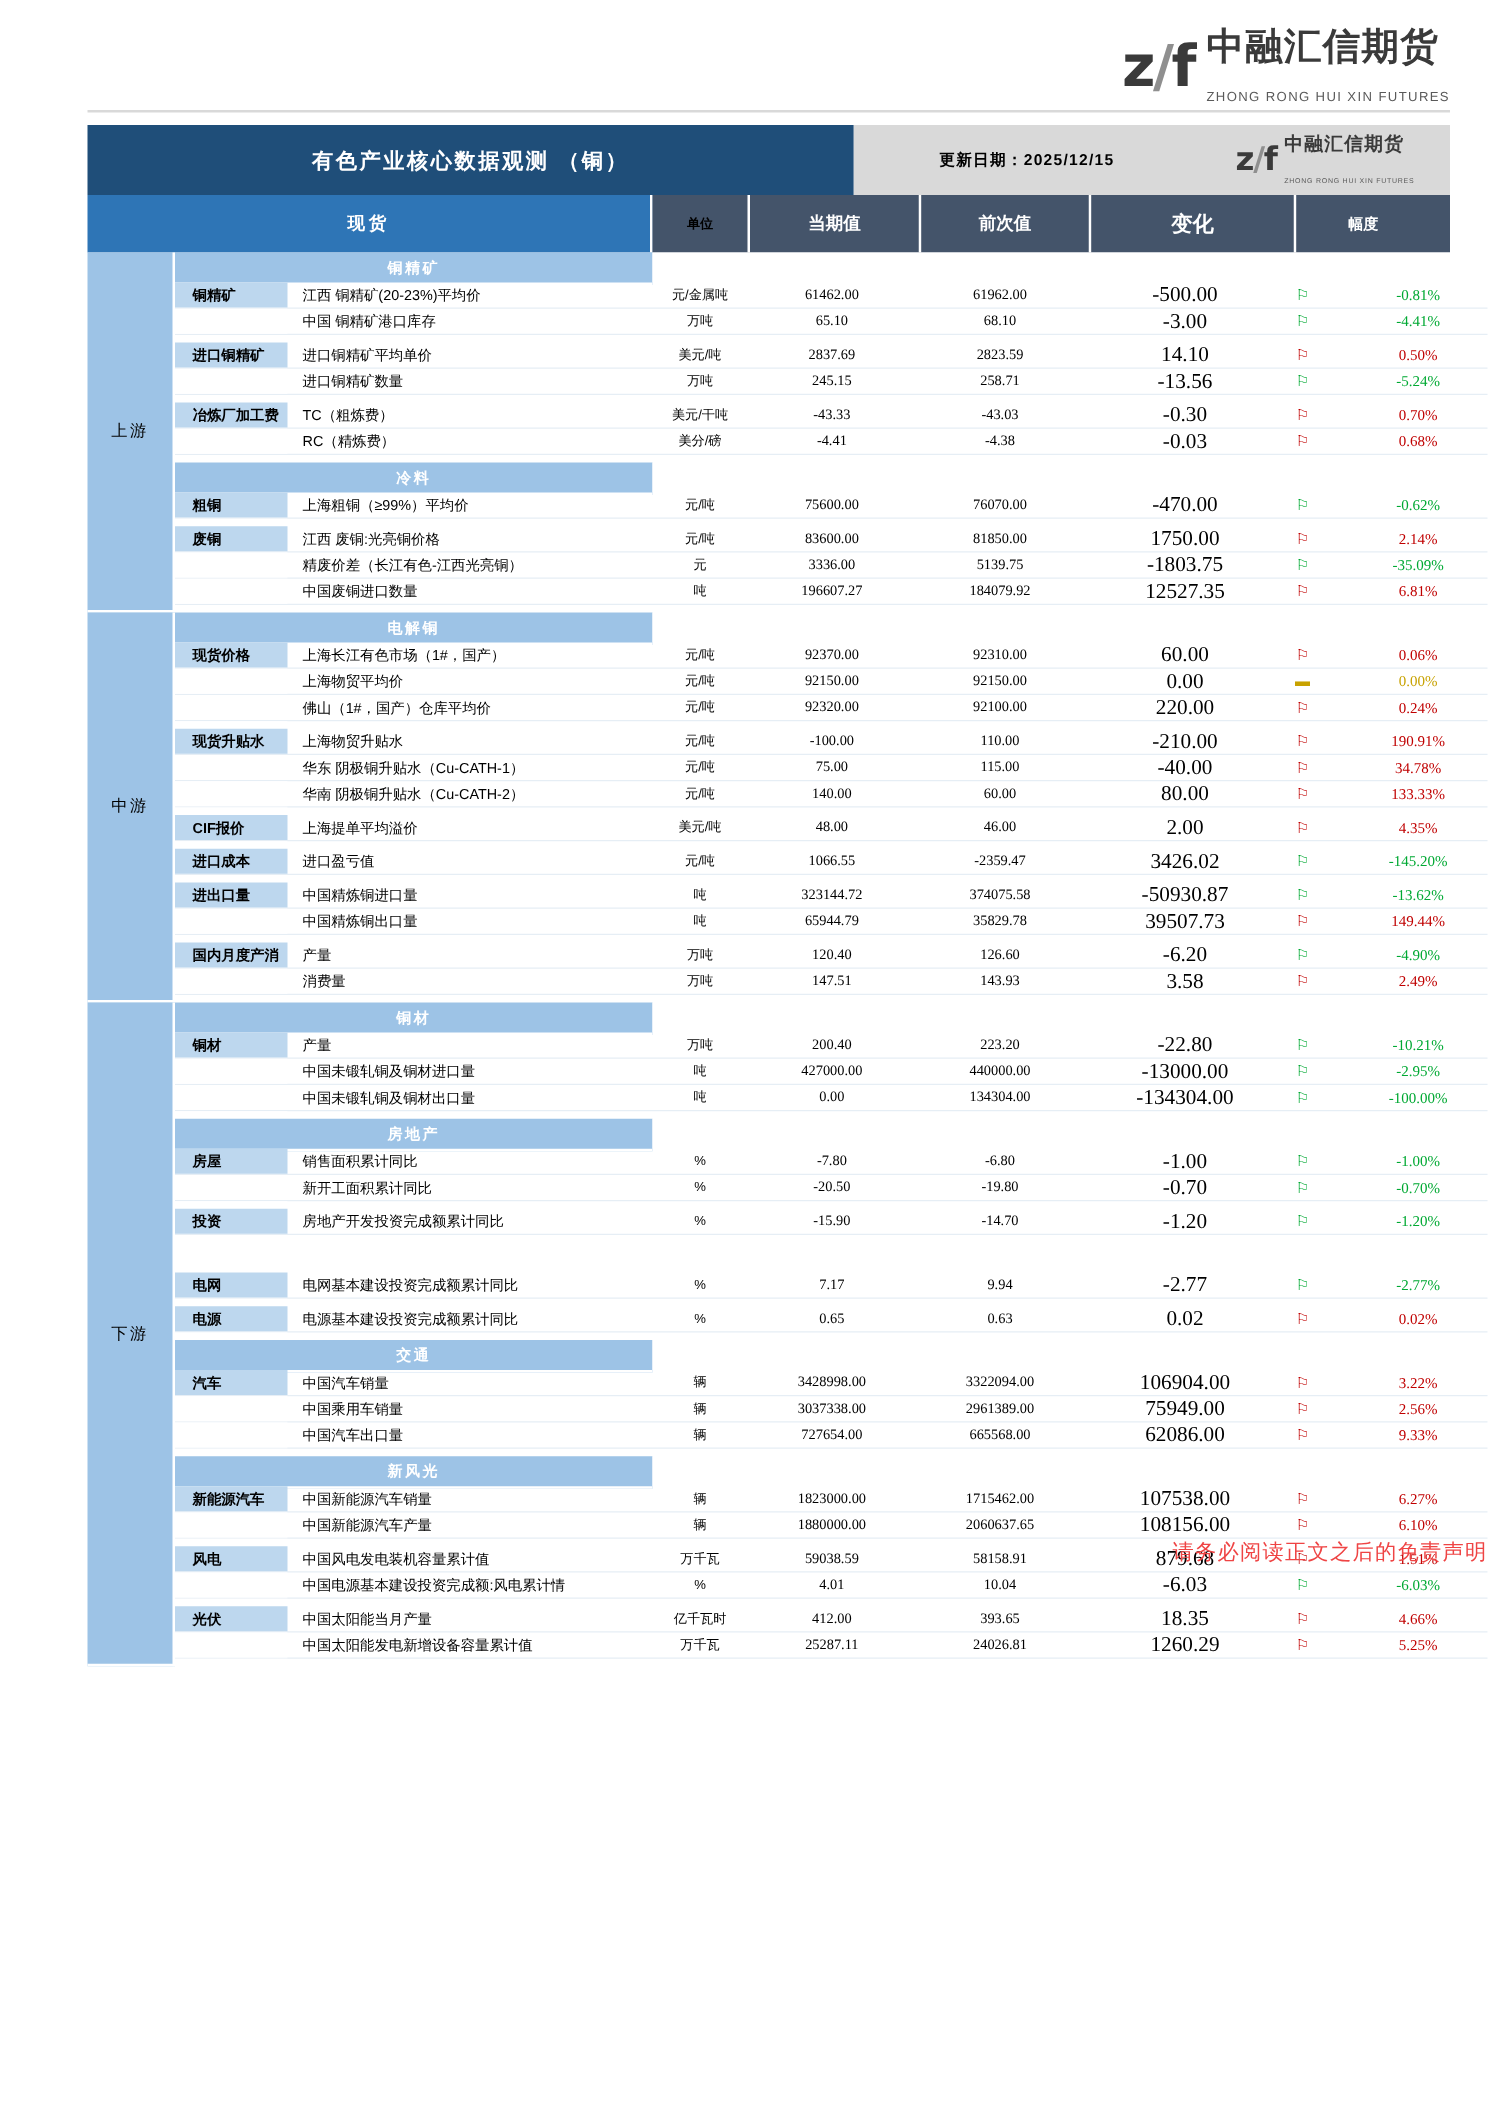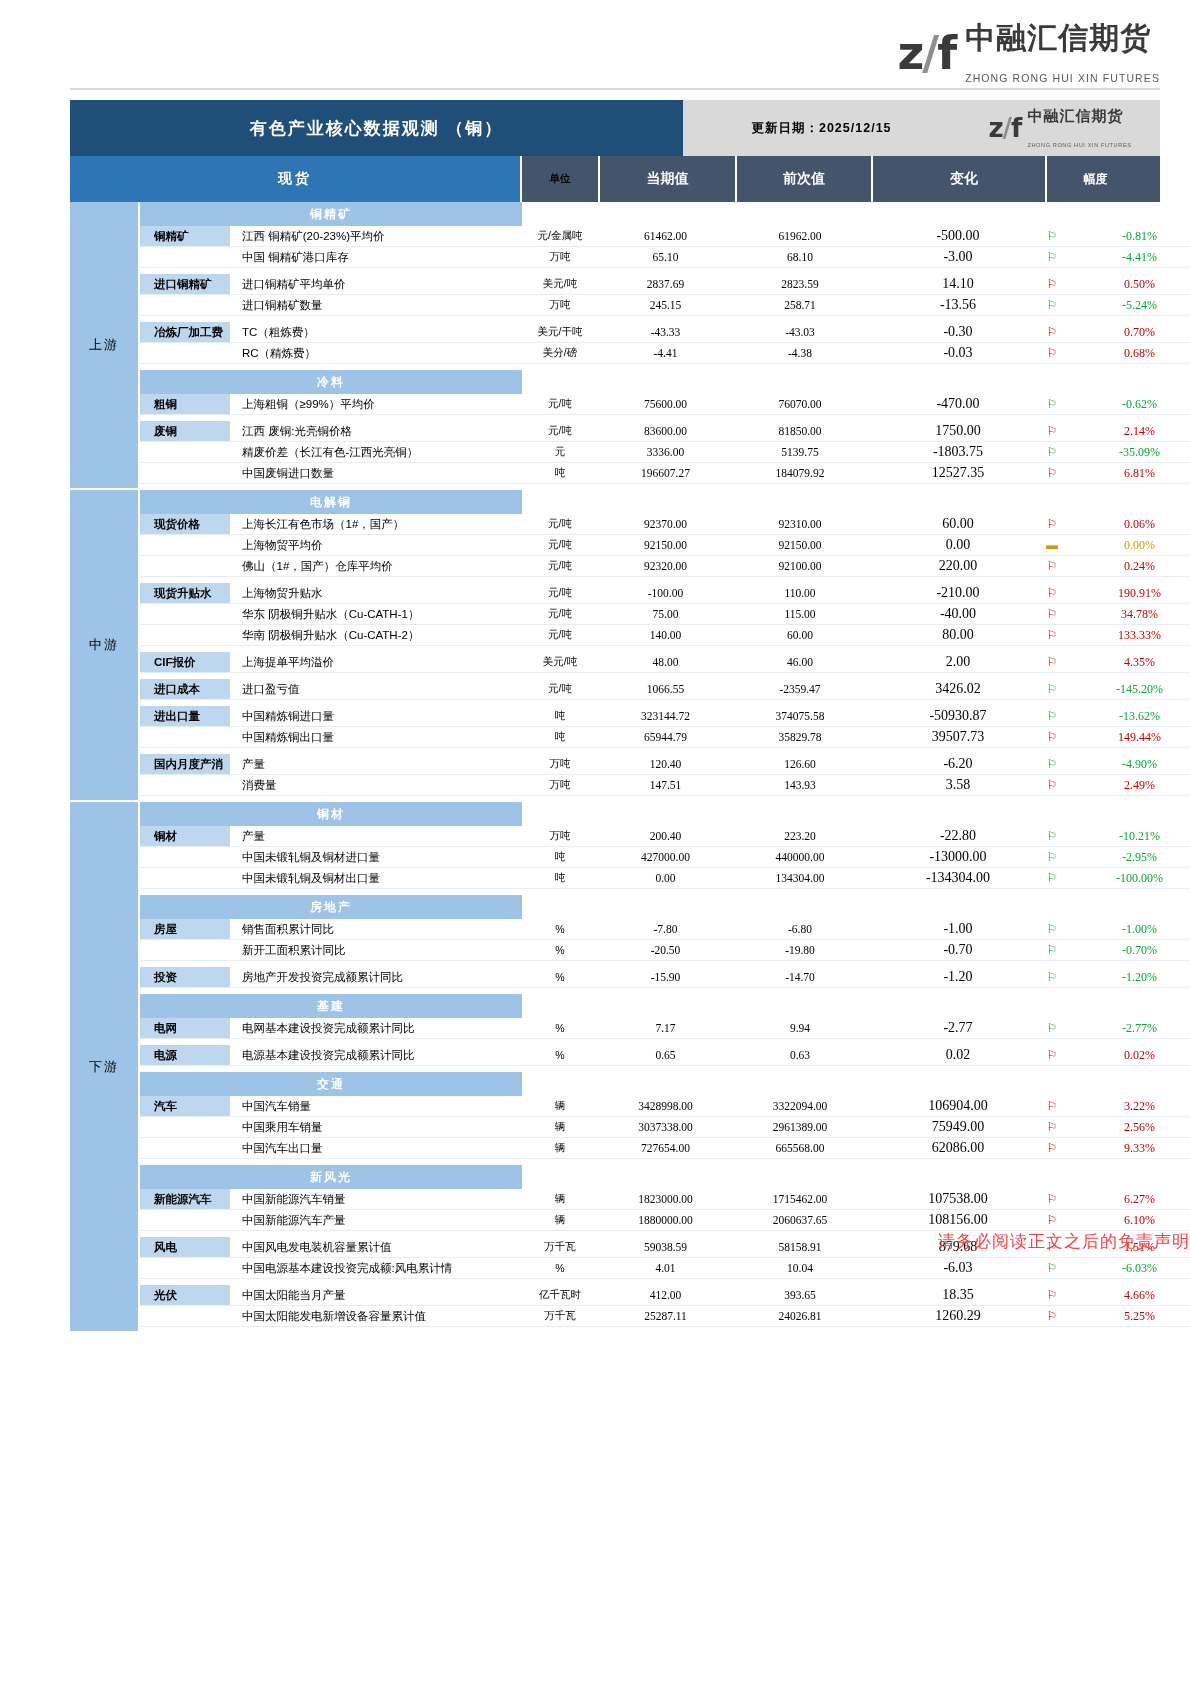--- a/index.html
+++ b/index.html
@@ -83,21 +83,21 @@
   .cat.empty{background:#ffffff;}
 
   .name{flex:0 0 292px;display:flex;align-items:center;padding-left:12px;box-sizing:border-box;
         font-family:"Liberation Sans", sans-serif;font-size:11.5px;color:#000;}
   .unit{flex:0 0 76px;display:flex;align-items:center;justify-content:center;
         font-family:"Liberation Sans", sans-serif;font-size:10.5px;color:#000;}
   .num{flex:0 0 135px;display:flex;align-items:center;justify-content:center;
        font-family:"Liberation Serif", serif;font-size:11.5px;}
   .num.prev{flex:0 0 134px;}
   .chg{flex:0 0 162px;display:flex;align-items:center;justify-content:center;
-       font-family:"Liberation Serif", serif;font-size:14px;padding-left:10px;}
+       font-family:"Liberation Serif", serif;font-size:17px;}
   .pctwrap{flex:1;display:flex;align-items:center;justify-content:flex-start;gap:0;}
   .flag{width:26px;display:flex;align-items:center;justify-content:center;font-size:12px;line-height:1;}
   .pct{flex:1;text-align:center;font-family:"Liberation Serif", serif;font-size:12px;padding-right:16px;}
 
   .up{color:#c00000;}
   .down{color:#00a933;}
   .flat{color:#c8a200;}
 
   .datarow{height:20px;border-bottom:1px solid #e6eef5;}
   .datarow .name,.datarow .unit,.datarow .num,.datarow .chg{height:20px;}
@@ -569,21 +569,20 @@
             <div class="pctwrap">
               <span class="flag down">⚐</span>
               <div class="pct down">-1.20%</div>
             </div>
           </div>
           <div class="row">
             <div class="cat empty" style="height:6px"></div>
             <div style="flex:1;height:6px"></div>
           </div>
           <div class="row bannerrow">
-            <div class="banner">基建</div>
             <div class="banner-rest"></div>
           </div>
           <div class="row datarow">
             <div class="cat filled">电网</div>
             <div class="name">电网基本建设投资完成额累计同比</div>
             <div class="unit">%</div>
             <div class="num">7.17</div>
             <div class="num prev">9.94</div>
             <div class="chg">-2.77</div>
             <div class="pctwrap">

